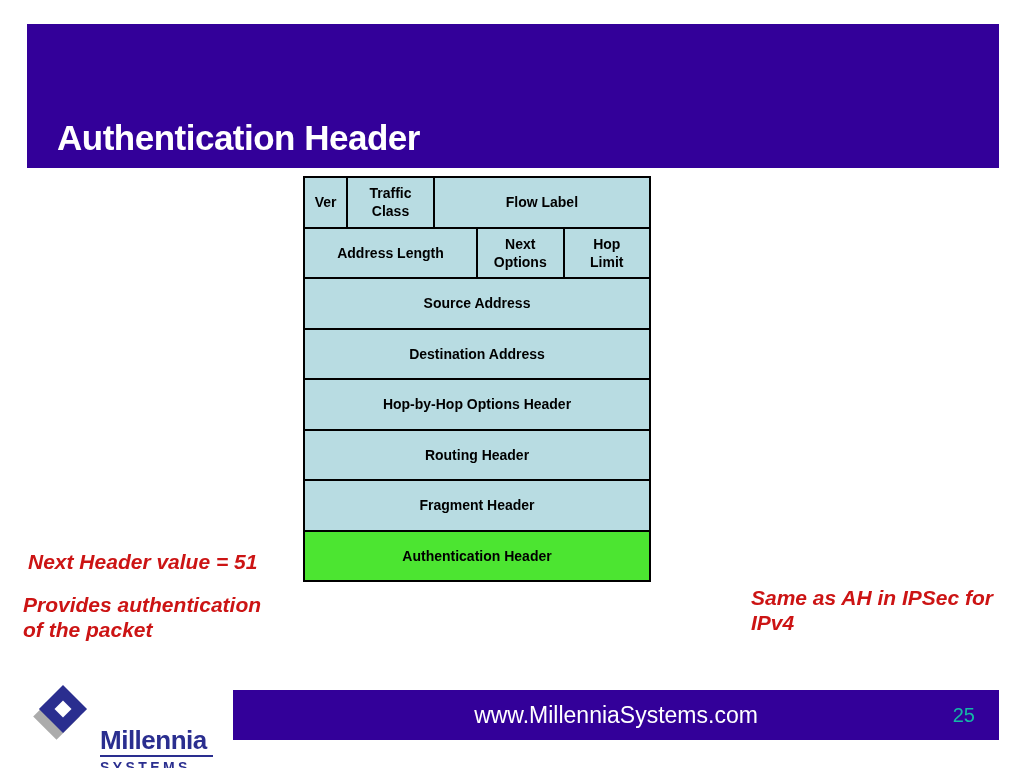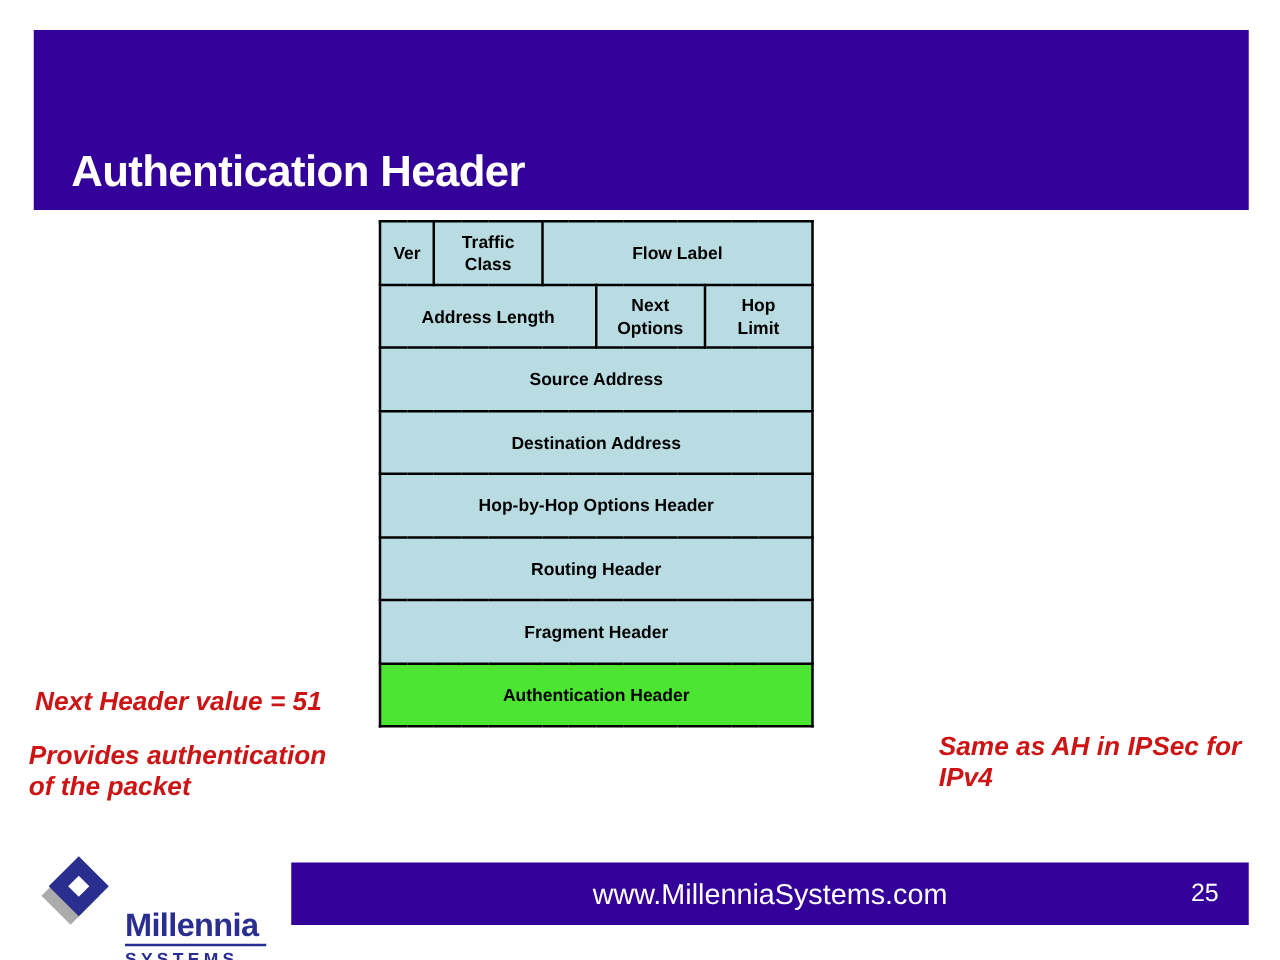--- a/index.html
+++ b/index.html
@@ -53,21 +53,21 @@
   .footer-bar{
     position:absolute;left:233px;top:690px;width:766px;height:50px;
     background:var(--accent_purple);
   }
   .footer-url{
     display:block;width:100%;text-align:center;line-height:50px;
     color:#ffffff;font-size:23px;font-weight:normal;
   }
   .page-number{
     position:absolute;right:24px;top:0;line-height:50px;
-    color:#ffffff;font-size:20px;
+    color:#14b8a6;font-size:20px;
   }
   
   .logo{position:absolute;left:36px;top:686px;width:195px;height:64px;}
   .logo-mark{position:absolute;left:0;top:0;width:58px;height:60px;}
   .mark-shadow{
     position:absolute;left:4px;top:14px;width:33px;height:33px;
     transform:rotate(45deg);background:var(--logo_gray);
   }
   .mark-ring{
     position:absolute;left:10px;top:6px;width:34px;height:34px;

